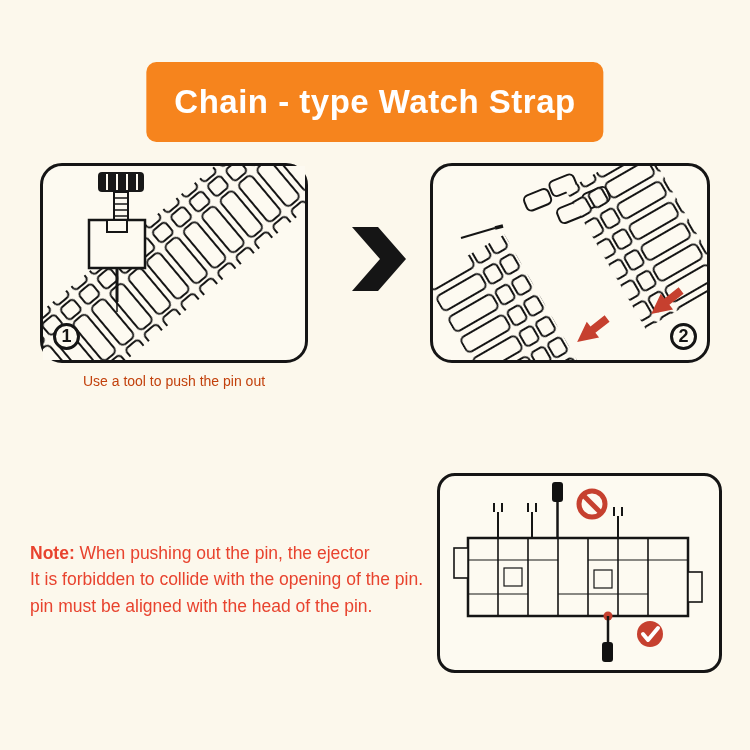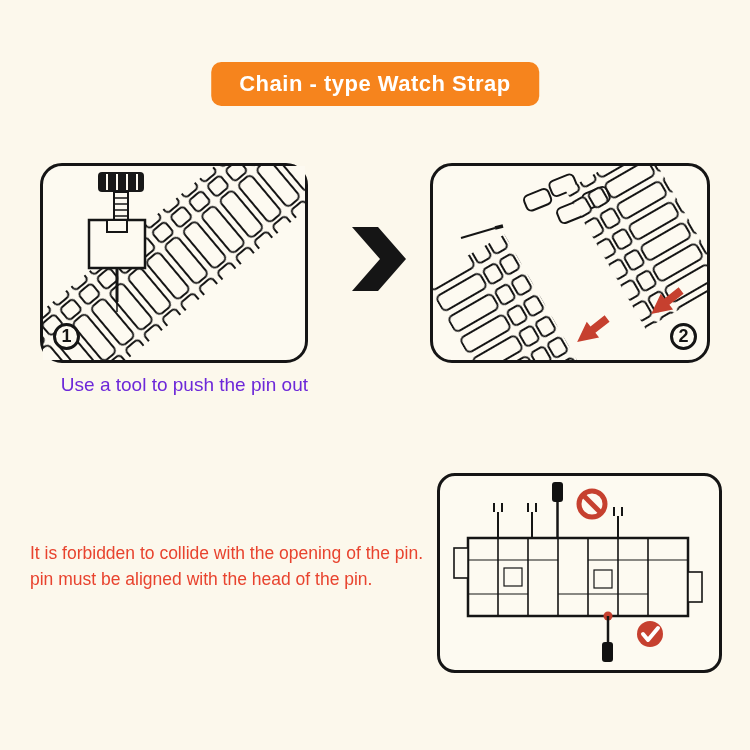--- a/index.html
+++ b/index.html
@@ -9,22 +9,22 @@
   }
   .stage{
     position:relative;
     width:750px;height:750px;
     background:#fcf8ec;
     overflow:hidden;
   }
   .banner{
     position:absolute;top:62px;left:50%;transform:translateX(-50%);
     background:#f6841d;color:#fff;
-    font-size:22px;font-weight:bold;
-    padding:9px 28px;border-radius:10px;
+    font-size:33px;font-weight:bold;
+    padding:21px 28px;border-radius:10px;
     white-space:nowrap;letter-spacing:.5px;
   }
   .panel{
     position:absolute;
     border:3px solid #151515;
     border-radius:22px;
     background:#fdfaf1;
     box-sizing:border-box;
   }
   .panel-step1{left:40px;top:163px;width:268px;height:200px;}
@@ -35,22 +35,22 @@
     width:27px;height:27px;
     border:3px solid #151515;border-radius:50%;
     display:flex;align-items:center;justify-content:center;
     font-weight:bold;font-size:18px;color:#151515;
     background:#fdfaf1;box-sizing:border-box;
   }
   .badge-1{left:10px;bottom:10px;}
   .badge-2{right:10px;bottom:10px;}
   .caption{
     position:absolute;
-    text-align:right;
-    font-size:19px;color:#6d28d9;
+    text-align:center;
+    font-size:14px;color:#c2410c;
     line-height:1.45;
   }
   .caption-1{left:40px;top:371px;width:268px;}
   .caption-2{left:430px;top:371px;width:280px;}
   .next-arrow{
     position:absolute;left:350px;top:227px;width:58px;height:64px;
   }
   .note{
     position:absolute;left:30px;top:540px;width:440px;
     font-size:17.5px;color:#e8432e;line-height:1.5;
@@ -148,20 +148,21 @@
       </g>
     </svg>
     <div class="badge badge-2">
       <span>2</span>
     </div>
   </div>
 
   <div class="caption caption-1">Use a tool to push the pin out</div>
 
   <div class="note">
+    <span class="nline"><b>Note:</b><span> When pushing out the pin, the ejector</span></span>
     <span class="nl">It is forbidden to collide with the opening of the pin.</span>
     <span class="nl">pin must be aligned with the head of the pin.</span>
   </div>
 
   <div class="panel panel-detail">
     <svg class="illu" width="279" height="194" viewBox="0 0 279 194">
 
       <g>
         <rect x="112" y="6" width="11" height="20" rx="3" fill="#111"></rect>
         <line x1="117.5" y1="26" x2="117.5" y2="62" stroke="#151515" stroke-width="2.5"></line>

